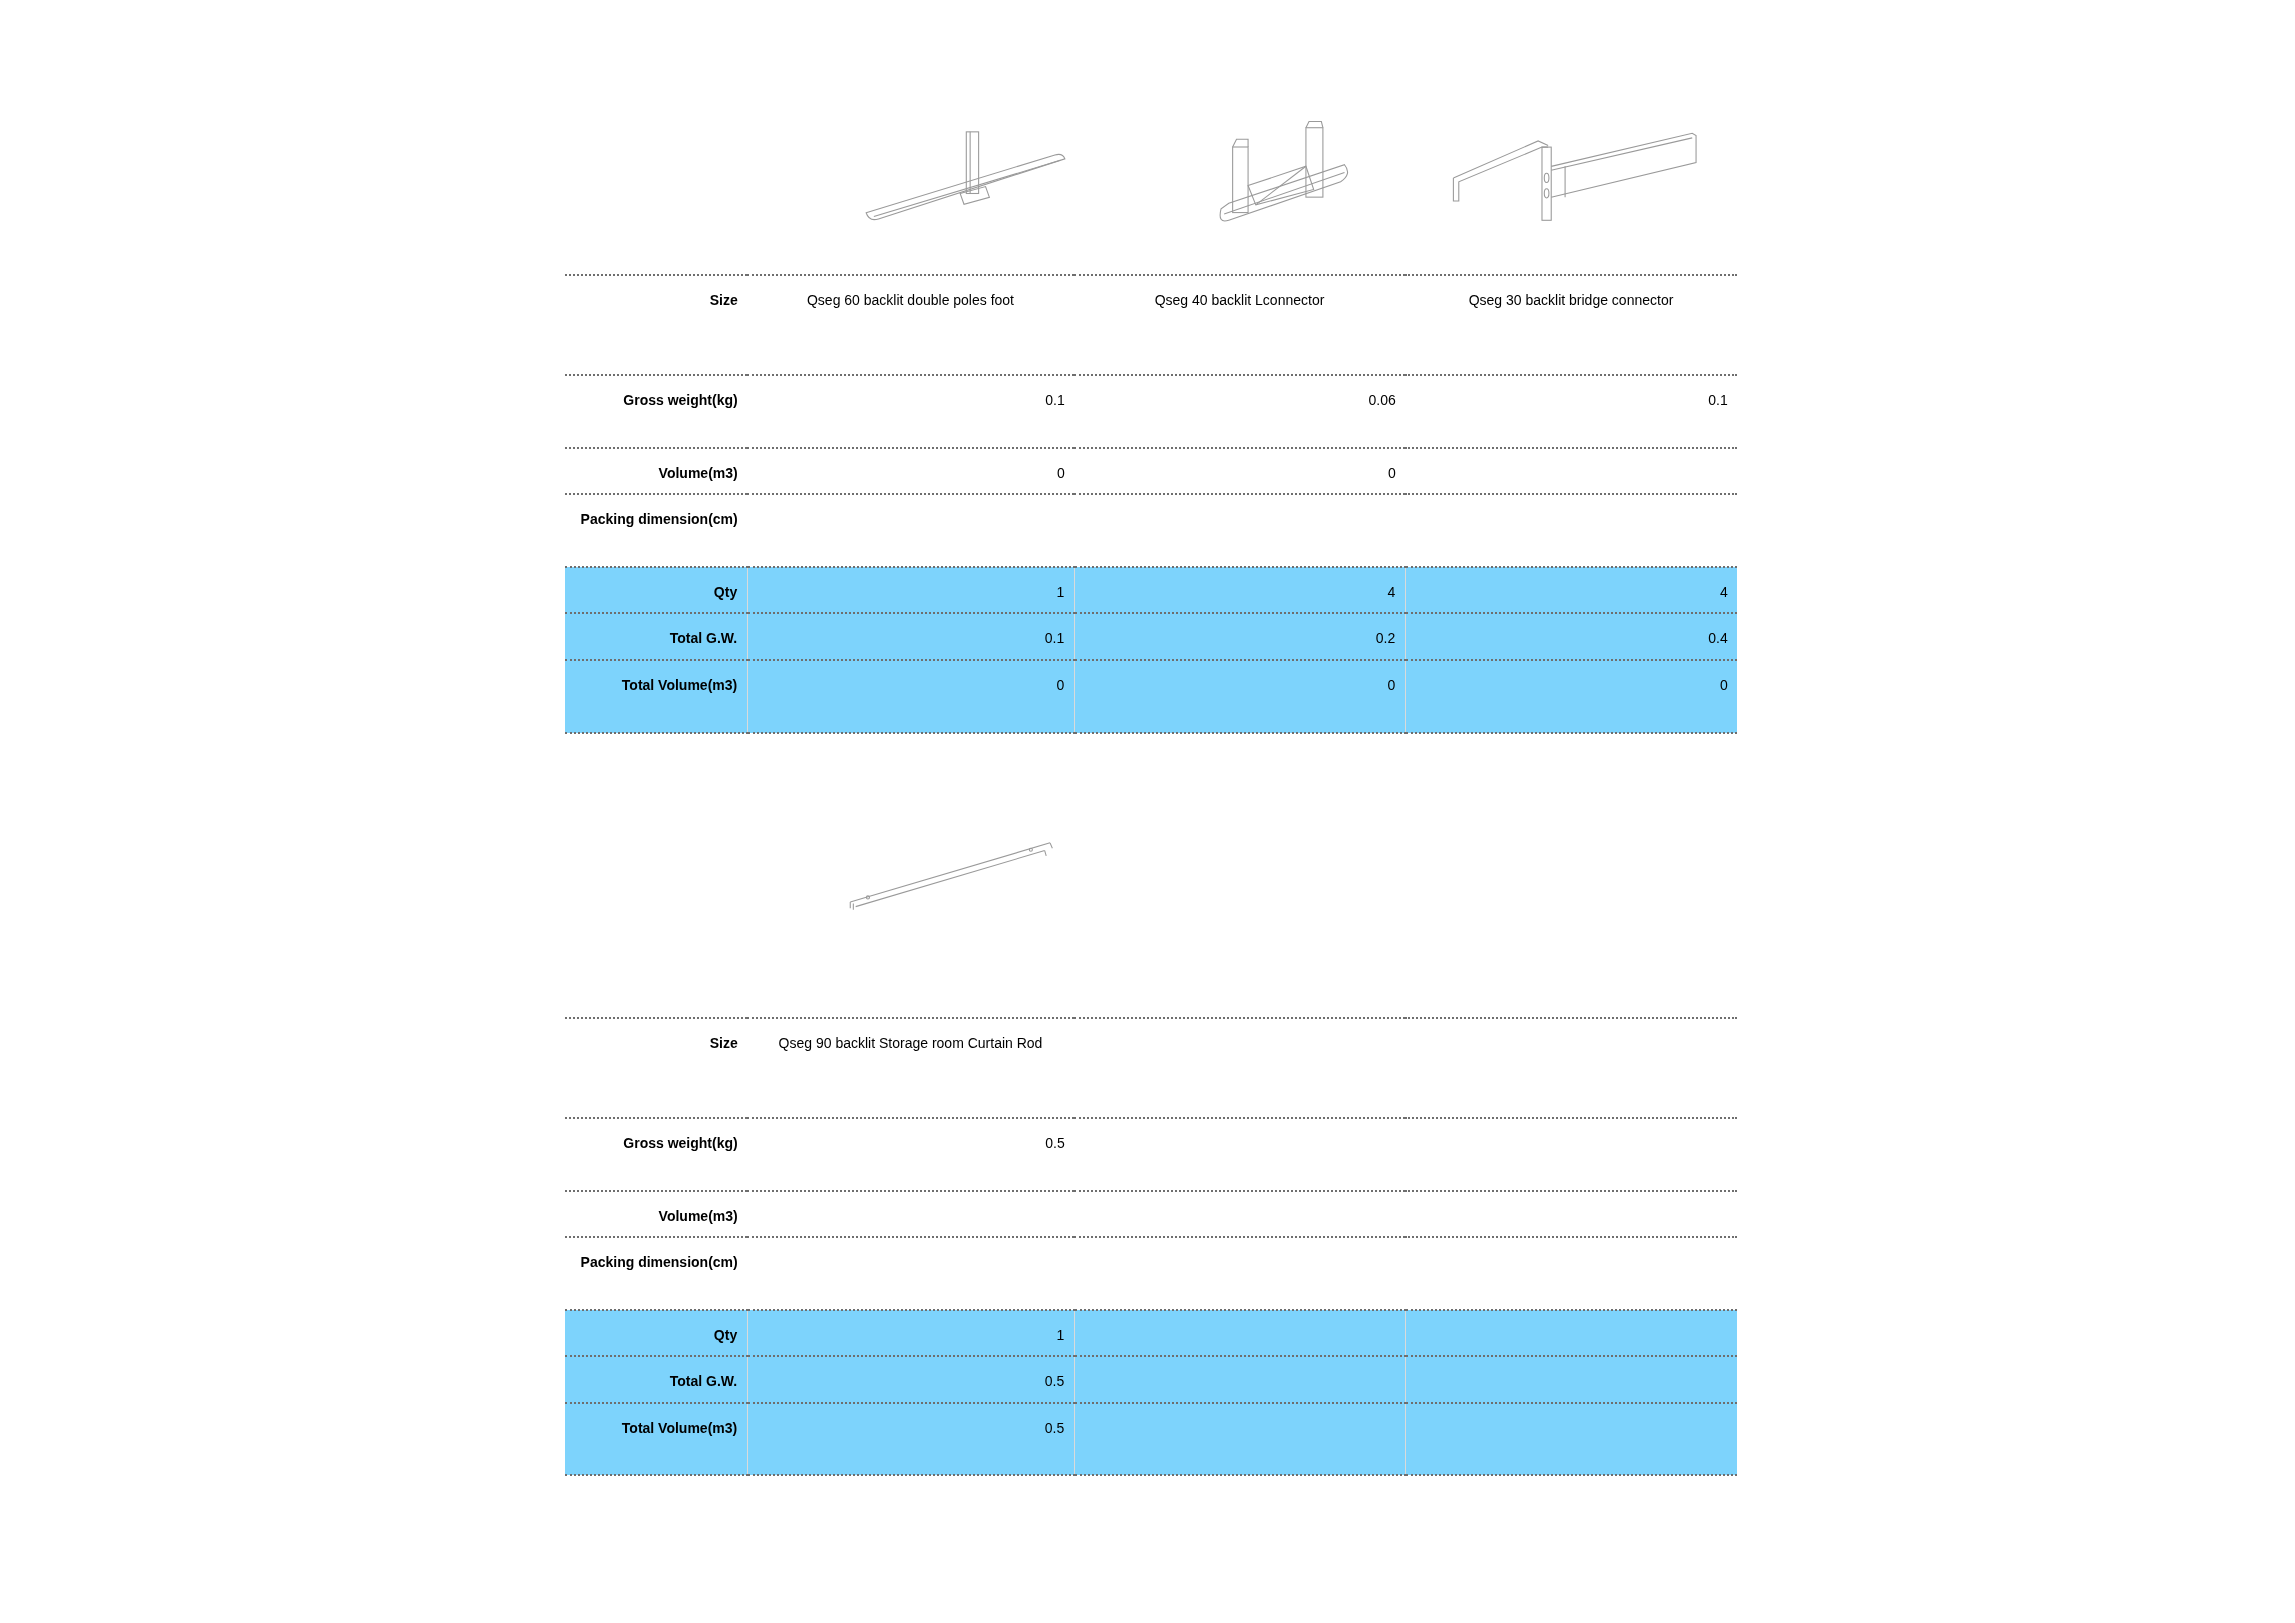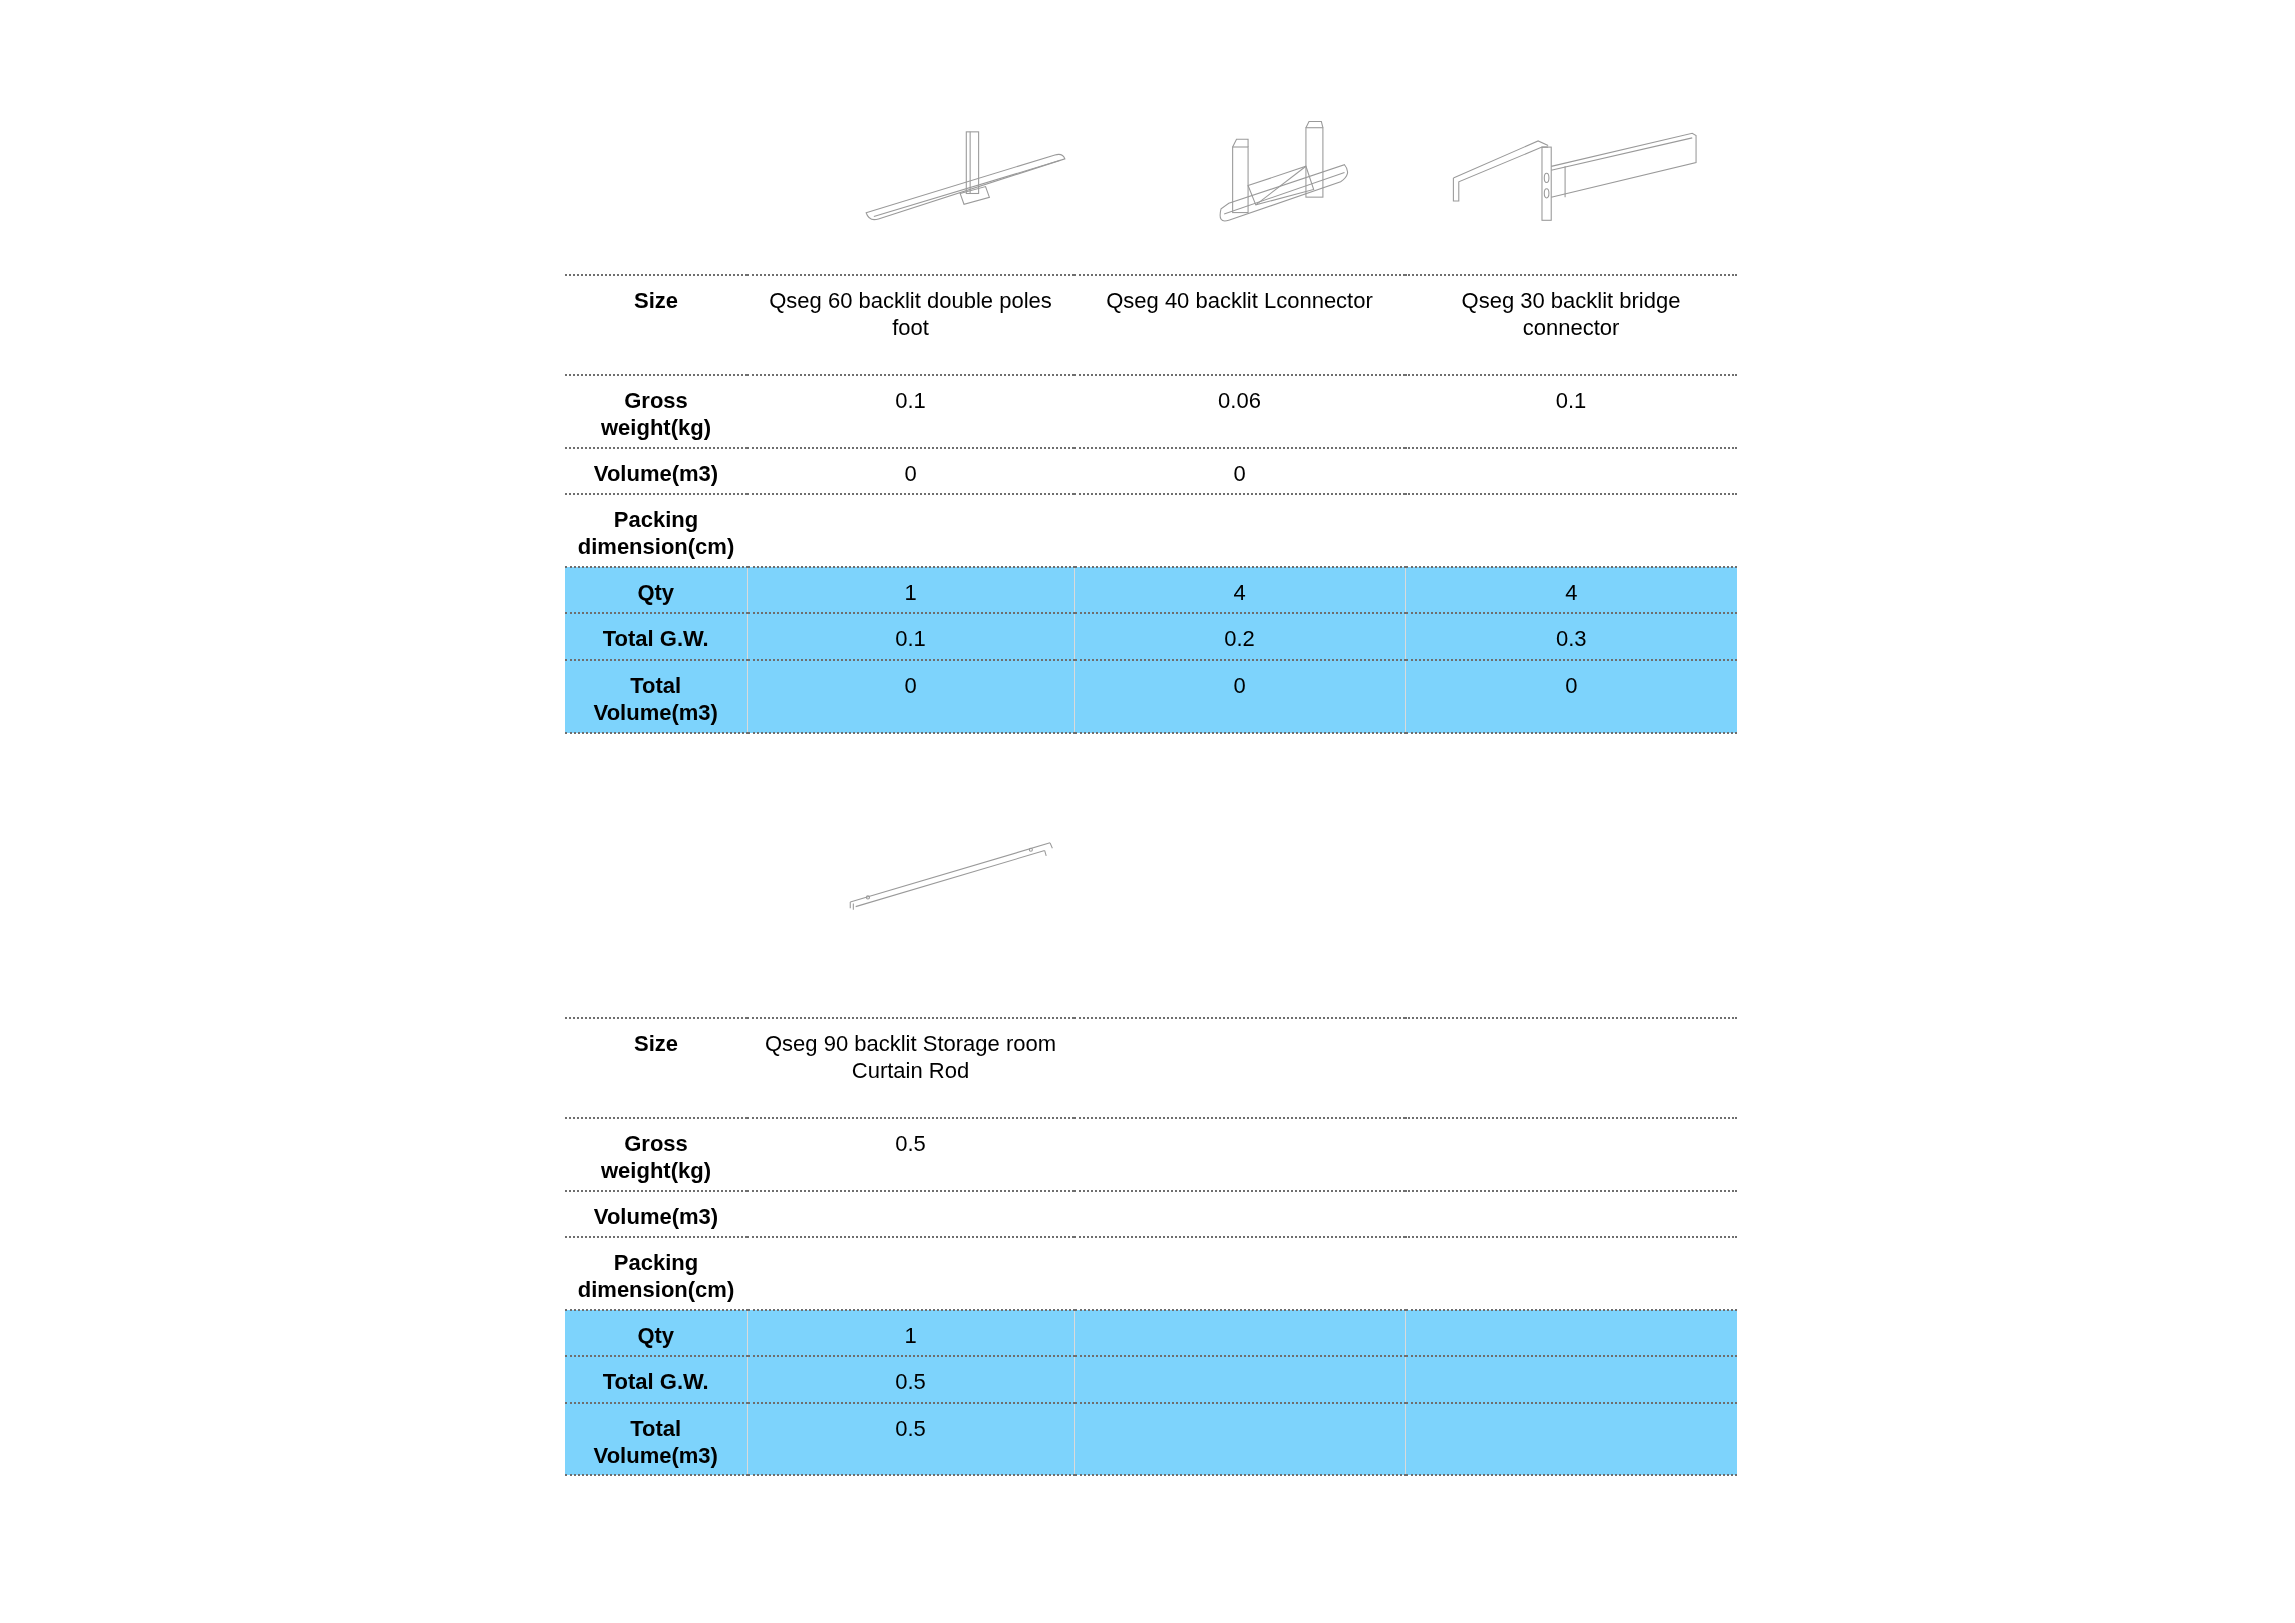--- a/index.html
+++ b/index.html
@@ -4,22 +4,22 @@
 <style>
   html, body { margin:0; padding:0; background:#ffffff; }
   body { width:2295px; height:1623px; position:relative; overflow:hidden;
          font-family:"Liberation Sans", sans-serif; color:#000; }
   .product-img { position:absolute; }
   table.spec { position:absolute; left:565px; width:1172px; border-collapse:collapse; table-layout:fixed; }
   table.spec col.c0 { width:182px; }
   table.spec col.c1 { width:327px; }
   table.spec col.c2 { width:331px; }
   table.spec col.c3 { width:332px; }
-  table.spec td { border-top:2.3px dotted #6e6e6e; vertical-align:top; font-size:22px; line-height:27px;
-                  padding:10.8px 9.3px 0 9.3px; box-sizing:border-box;text-align:center; }
+  table.spec td { border-top:2.3px dotted #6e6e6e; vertical-align:top; font-size:14px; line-height:27px;
+                  padding:10.8px 9.3px 0 9.3px; box-sizing:border-box; }
   table.spec tr:last-child td { border-bottom:2.3px dotted #6e6e6e; }
   td.lbl { font-weight:bold; text-align:right; padding-right:14px; }
   td.num { text-align:right; padding-right:9.3px; }
   td.name { text-align:center; }
   tr.gray td { background:#7dd3fc; }
   tr.gray td + td { border-left:0.8px solid #dadada; }
   svg line, svg path, svg rect, svg ellipse, svg polyline { stroke:#9a9a9a; fill:none; stroke-width:1.4; }
 </style>
 </head>
 <body>
@@ -87,21 +87,21 @@
   <tr class="gray" style="height:46px">
     <td class="lbl">Qty</td>
     <td class="num">1</td>
     <td class="num">4</td>
     <td class="num">4</td>
   </tr>
   <tr class="gray" style="height:47px">
     <td class="lbl">Total G.W.</td>
     <td class="num">0.1</td>
     <td class="num">0.2</td>
-    <td class="num">0.3</td>
+    <td class="num">0.4</td>
   </tr>
   <tr class="gray" style="height:73px">
     <td class="lbl">Total Volume(m3)</td>
     <td class="num">0</td>
     <td class="num">0</td>
     <td class="num">0</td>
   </tr>
 </tbody>
   </table>
 

